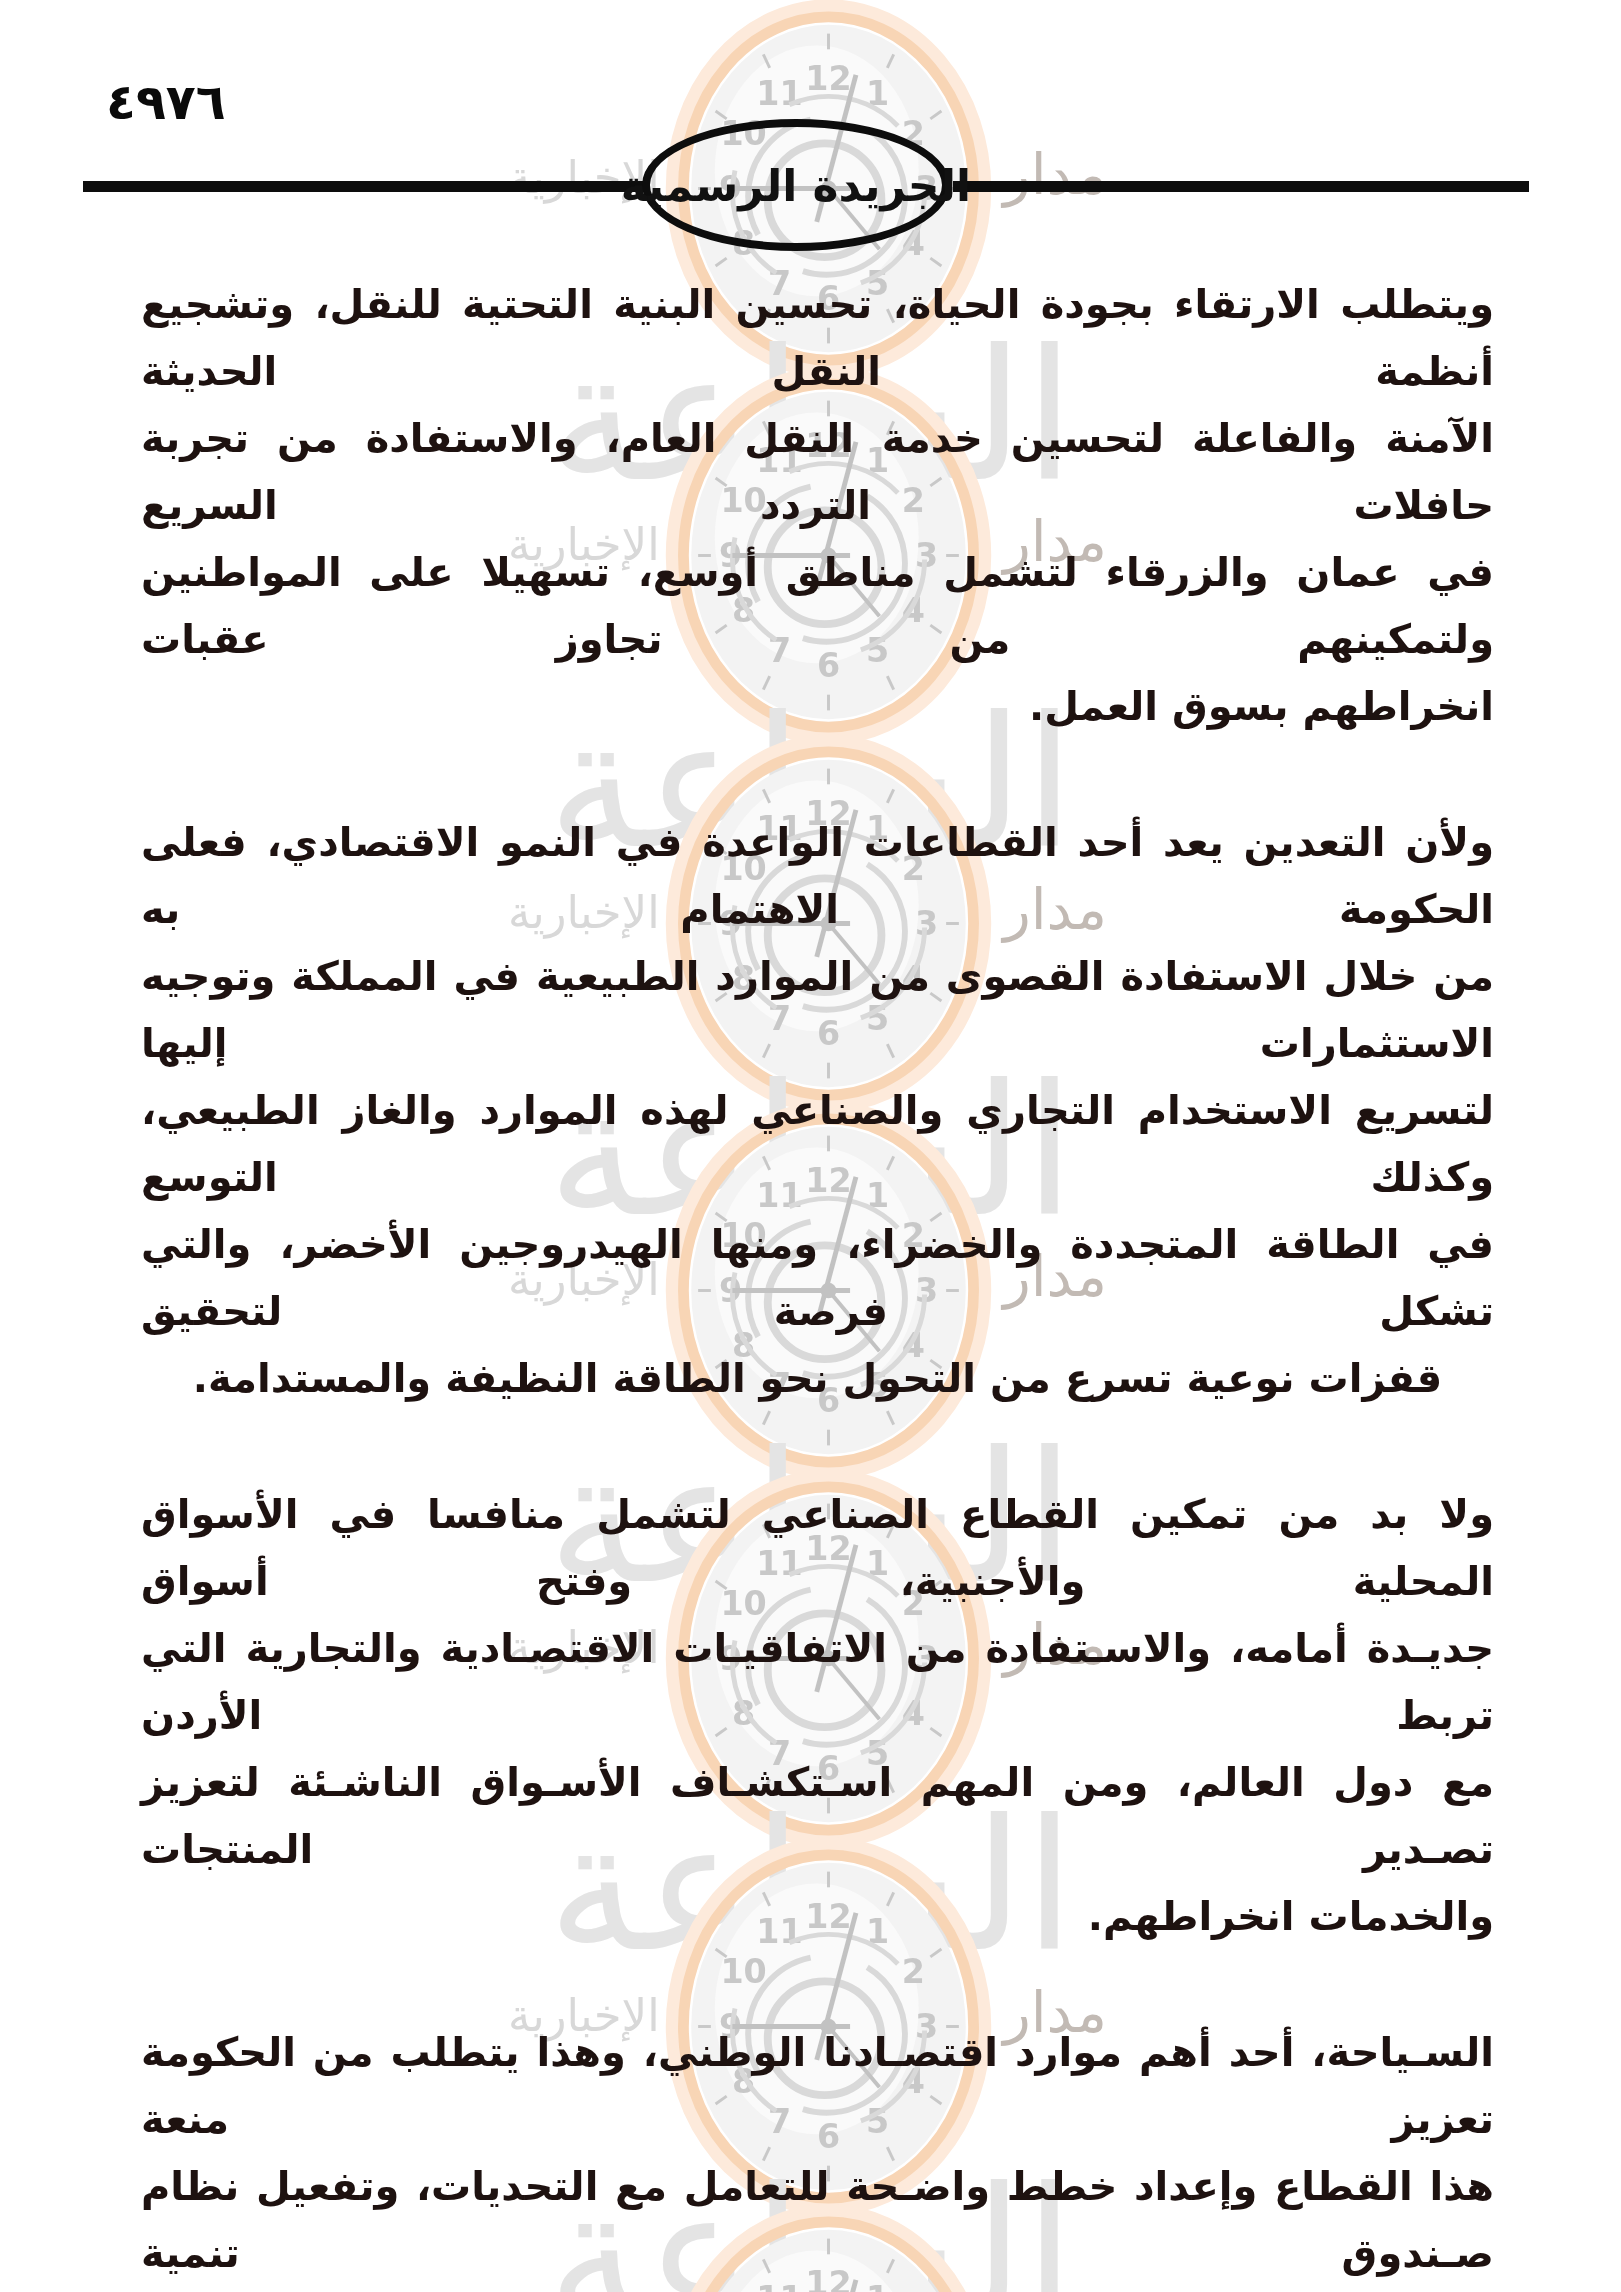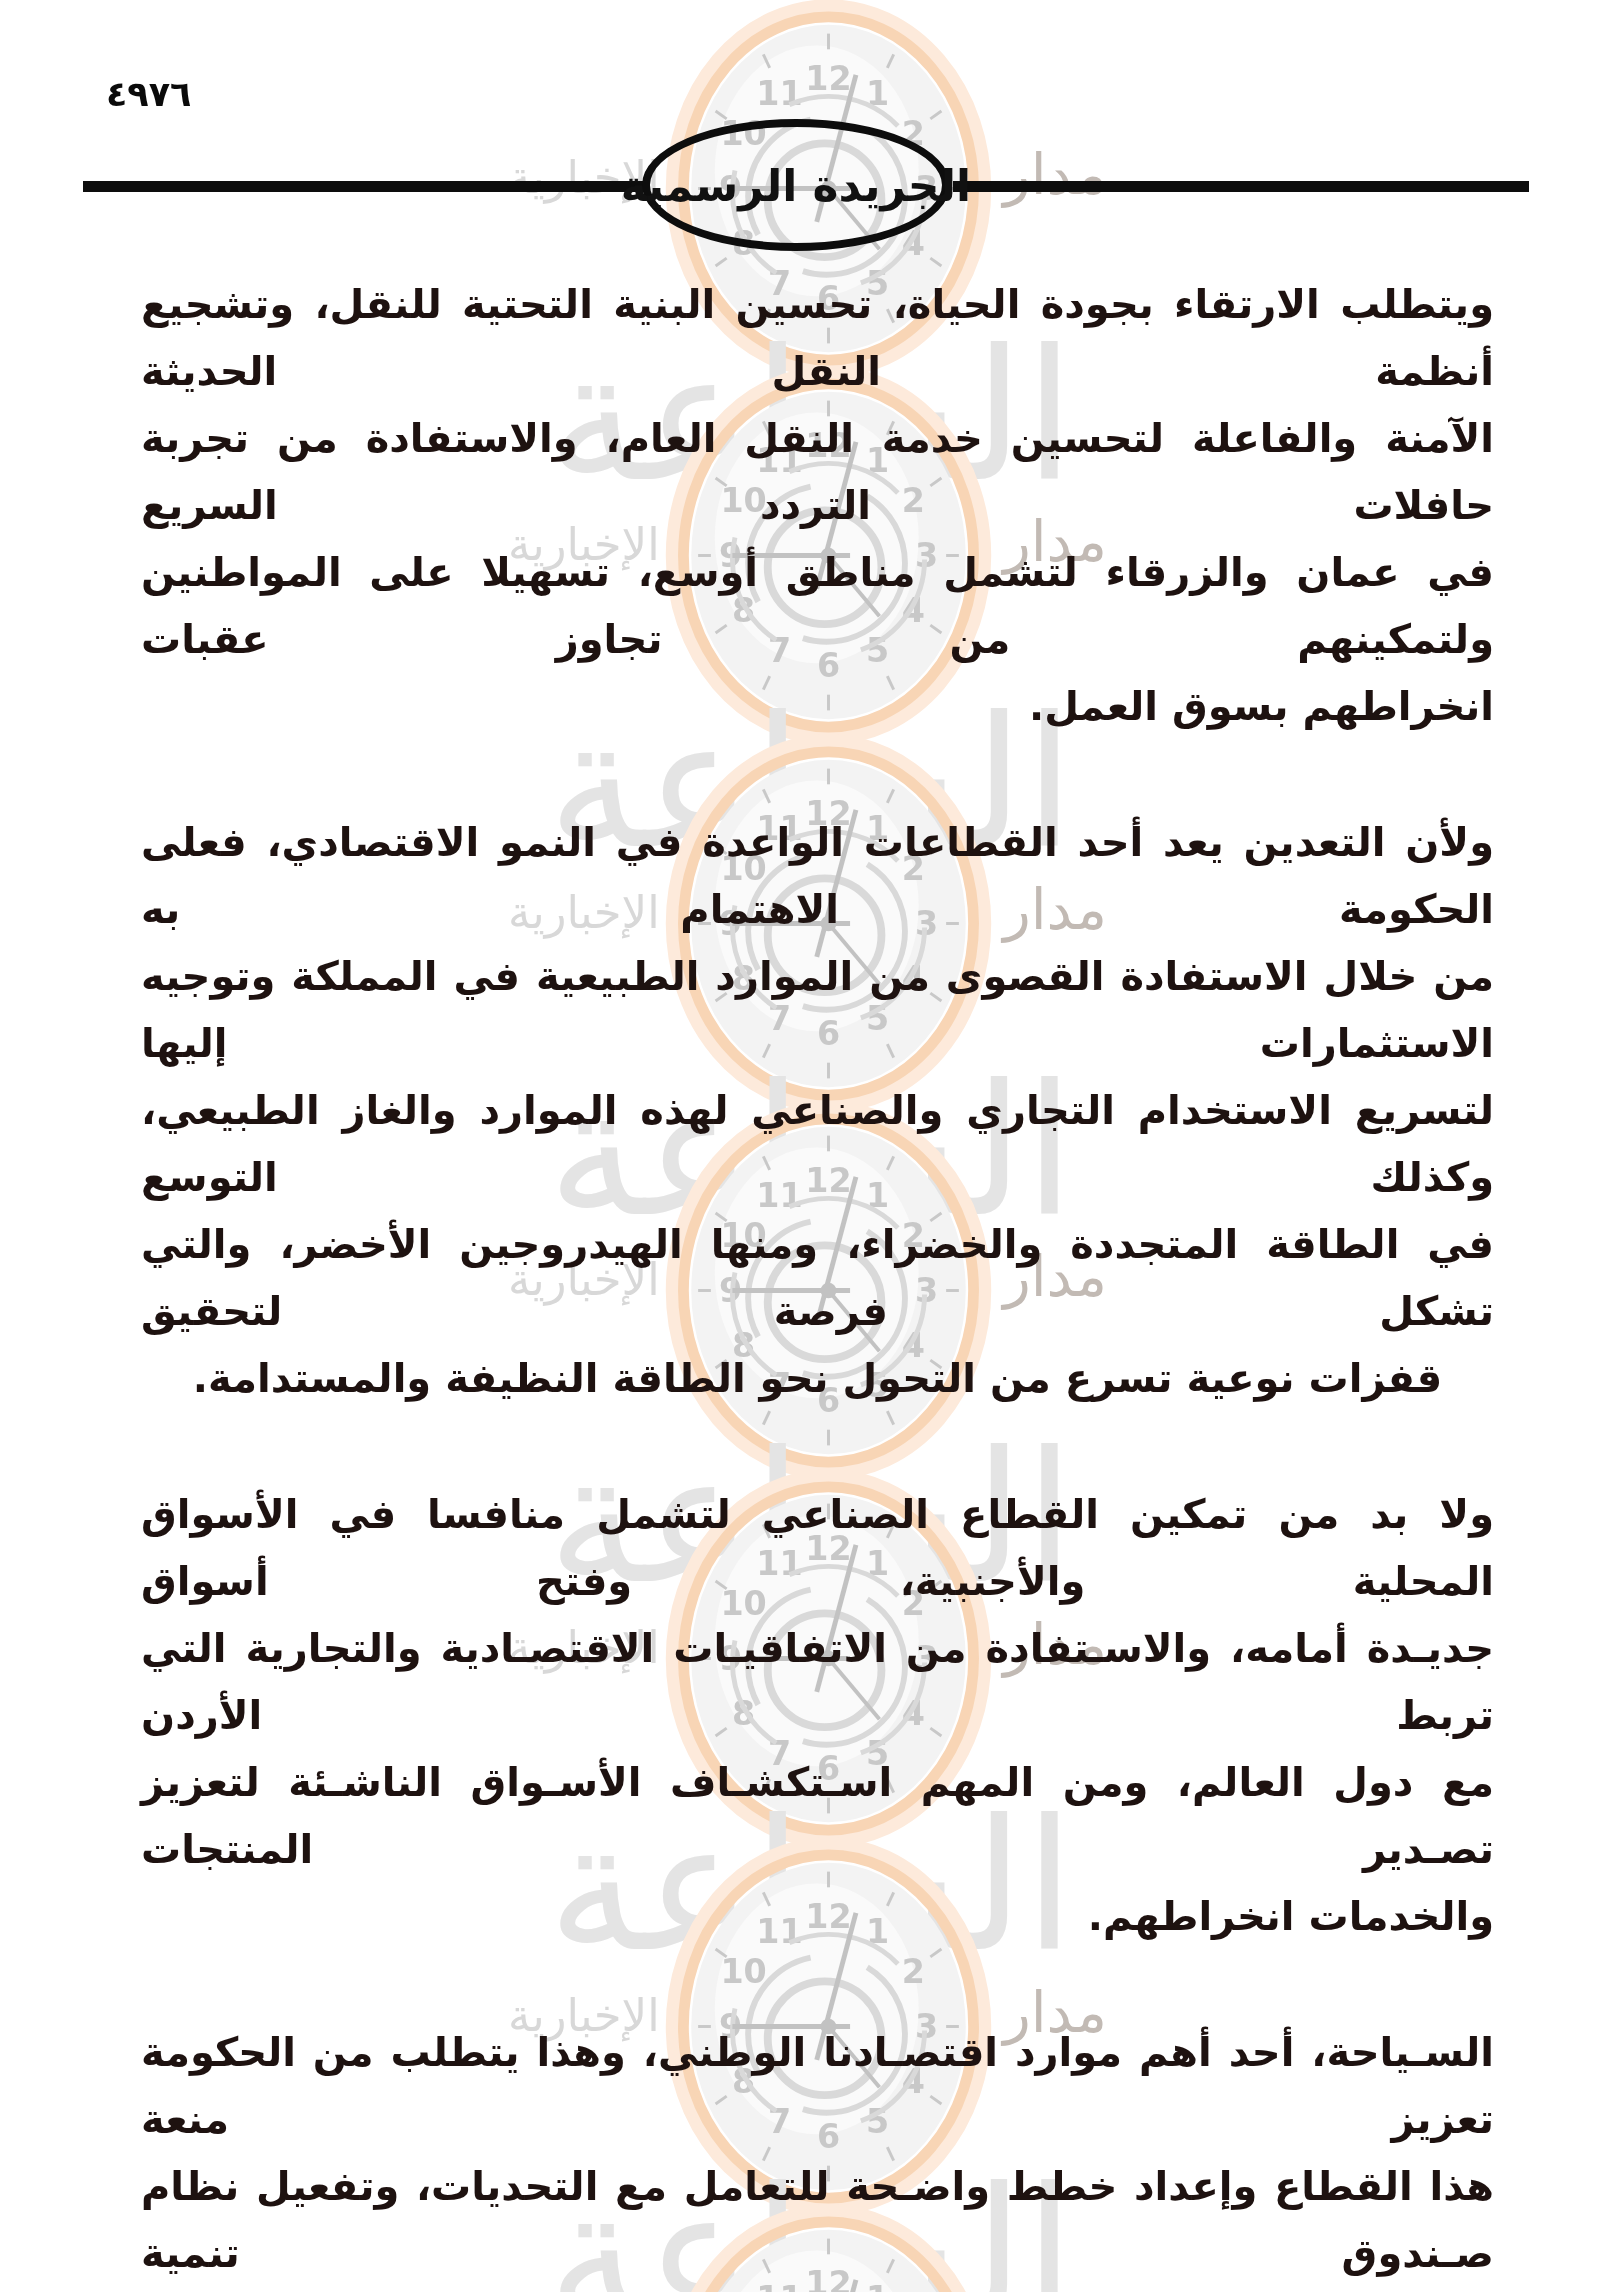--- a/index.html
+++ b/index.html
@@ -9,21 +9,21 @@
   }
   #page{position:absolute;inset:0;width:1621px;height:2293px;background:#ffffff;}
 
   
   #watermark-layer{position:absolute;inset:0;z-index:1;overflow:hidden;pointer-events:none;}
   .wm-tile{position:absolute;left:0;width:1621px;height:745px;}
 
   
   #page-number{
     position:absolute;left:106px;top:74px;z-index:3;
-    font-size:35px;font-weight:bold;color:#0a0a0a;letter-spacing:3.9px;
+    font-size:49px;font-weight:bold;color:#0a0a0a;letter-spacing:3.9px;
   }
   .header-rule{position:absolute;top:181px;height:10.8px;background:#0d0d0d;z-index:2;}
   #rule-right{right:92px;width:576px;}   
   #rule-left{left:83px;width:564px;}
   #gazette-oval{
     position:absolute;left:642px;top:119px;width:292px;height:116px;z-index:3;
     border:8.8px solid #0d0d0d;border-radius:50%;
     display:flex;align-items:center;justify-content:center;background:transparent;
   }
   #gazette-title{font-size:44px;font-weight:bold;color:#111;white-space:nowrap;}

